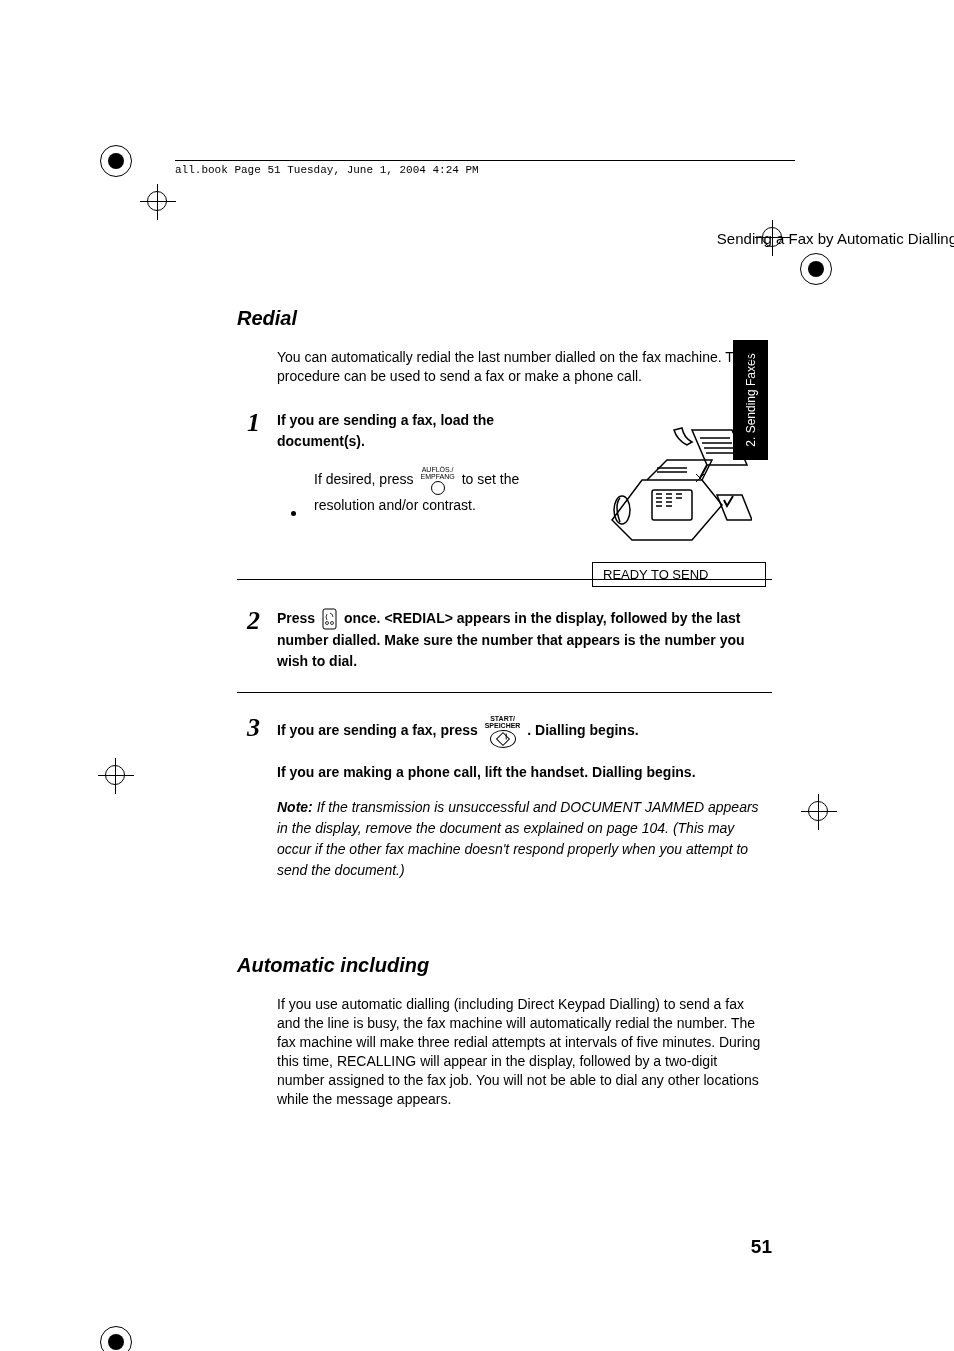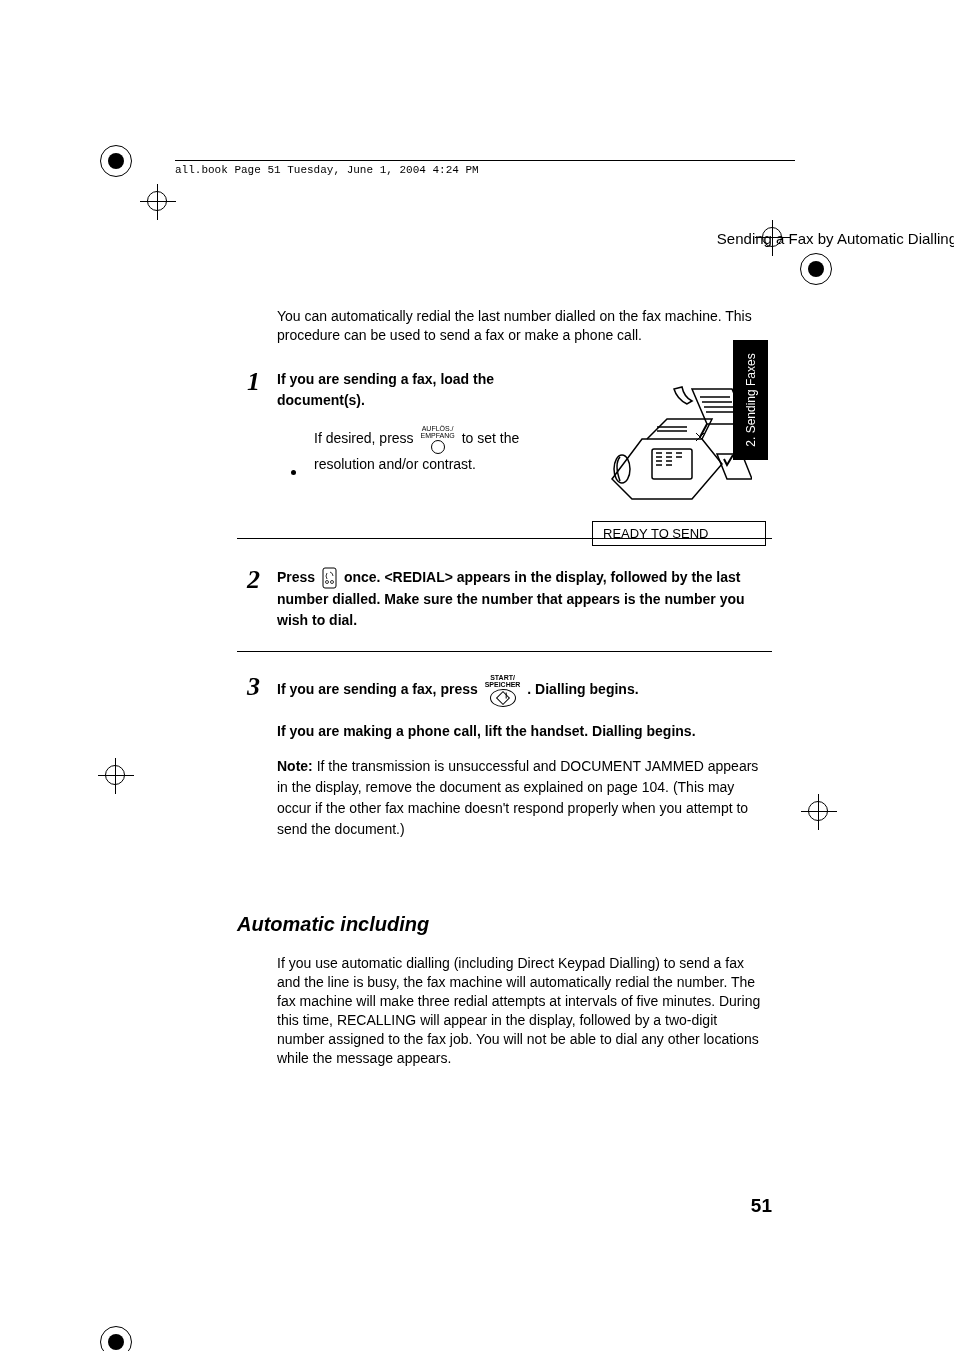--- a/index.html
+++ b/index.html
@@ -131,20 +131,21 @@
 <div class="header-line"></div>
 <div class="header-text">all.book  Page 51  Tuesday, June 1, 2004  4:24 PM</div>
 
 <div class="side-tab">
   <span>2. Sending Faxes</span>
 </div>
 
 <div class="content">
   <div class="running-header" style="position:relative; top:-60px; left:0;">Sending a Fax by Automatic Dialling</div>
 
+  <h2 class="sec">Redial</h2>
   <p class="para">You can automatically redial the last number dialled on the fax machine. This procedure can be used to send a fax or make a phone call.</p>
 
   <div class="step-block step1-container">
     <div class="step-row">
       <div class="step-num">1</div>
       <div class="step-body" style="max-width:260px;">
         <b>If you are sending a fax, load the document(s).</b>
         <div class="bullet-row">
           <div class="bullet-dot"></div>
           <div>
@@ -215,21 +216,21 @@
               <span class="oval">
                   <span class="ic"></span>
                 </span>
             </span>
             <span> . Dialling begins.</span>
           </b>
         </div>
         <div style="margin-top:14px;">
           <b>If you are making a phone call, lift the handset. Dialling begins.</b>
         </div>
-        <div style="margin-top:14px;">
+        <div style="margin-top:14px;font-style:italic;">
           <b>Note:</b><span> If the transmission is unsuccessful and DOCUMENT JAMMED appears in the display, remove the document as explained on page 104. (This may occur if the other fax machine doesn't respond properly when you attempt to send the document.)</span>
         </div>
       </div>
     </div>
   </div>
 
   <h2 class="sec sec2">Automatic including</h2>
   <p class="para">If you use automatic dialling (including Direct Keypad Dialling) to send a fax and the line is busy, the fax machine will automatically redial the number. The fax machine will make three redial attempts at intervals of five minutes. During this time, RECALLING will appear in the display, followed by a two-digit number assigned to the fax job. You will not be able to dial any other locations while the message appears.</p>
 
   <div class="page-num">51</div>

